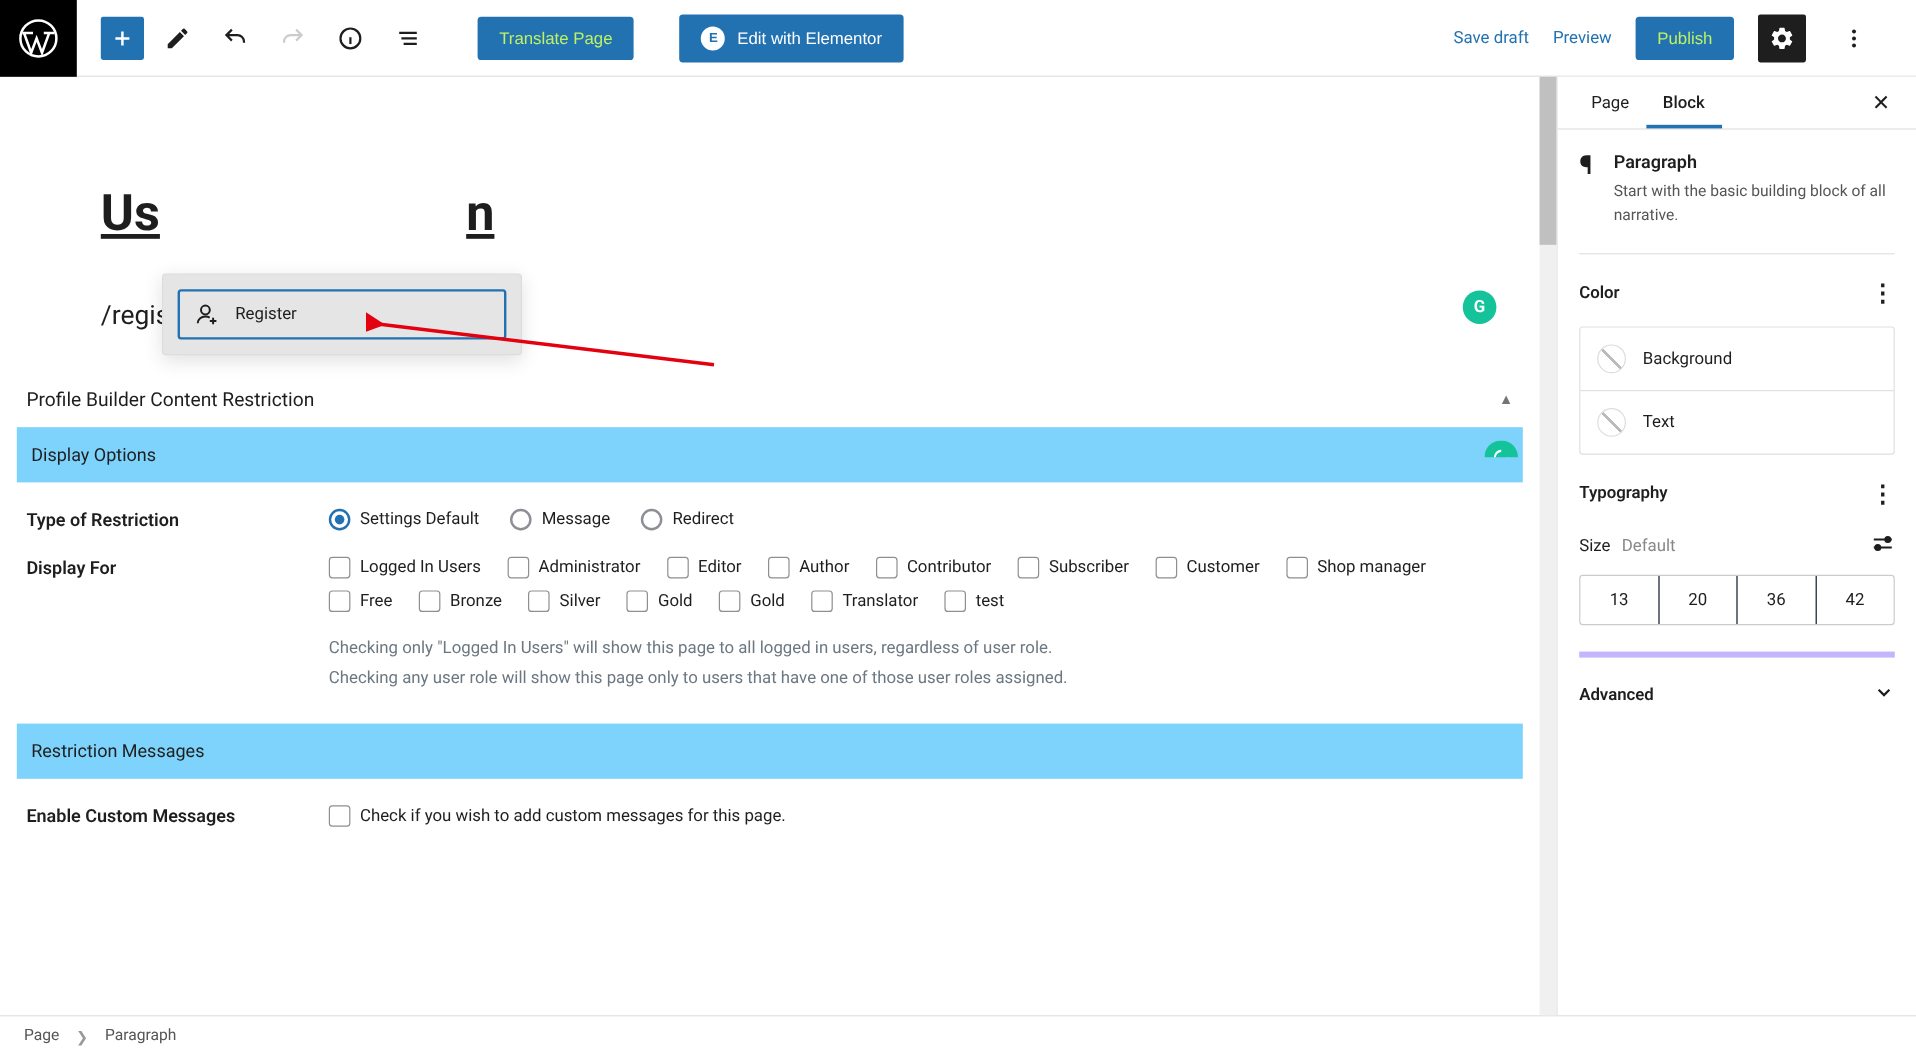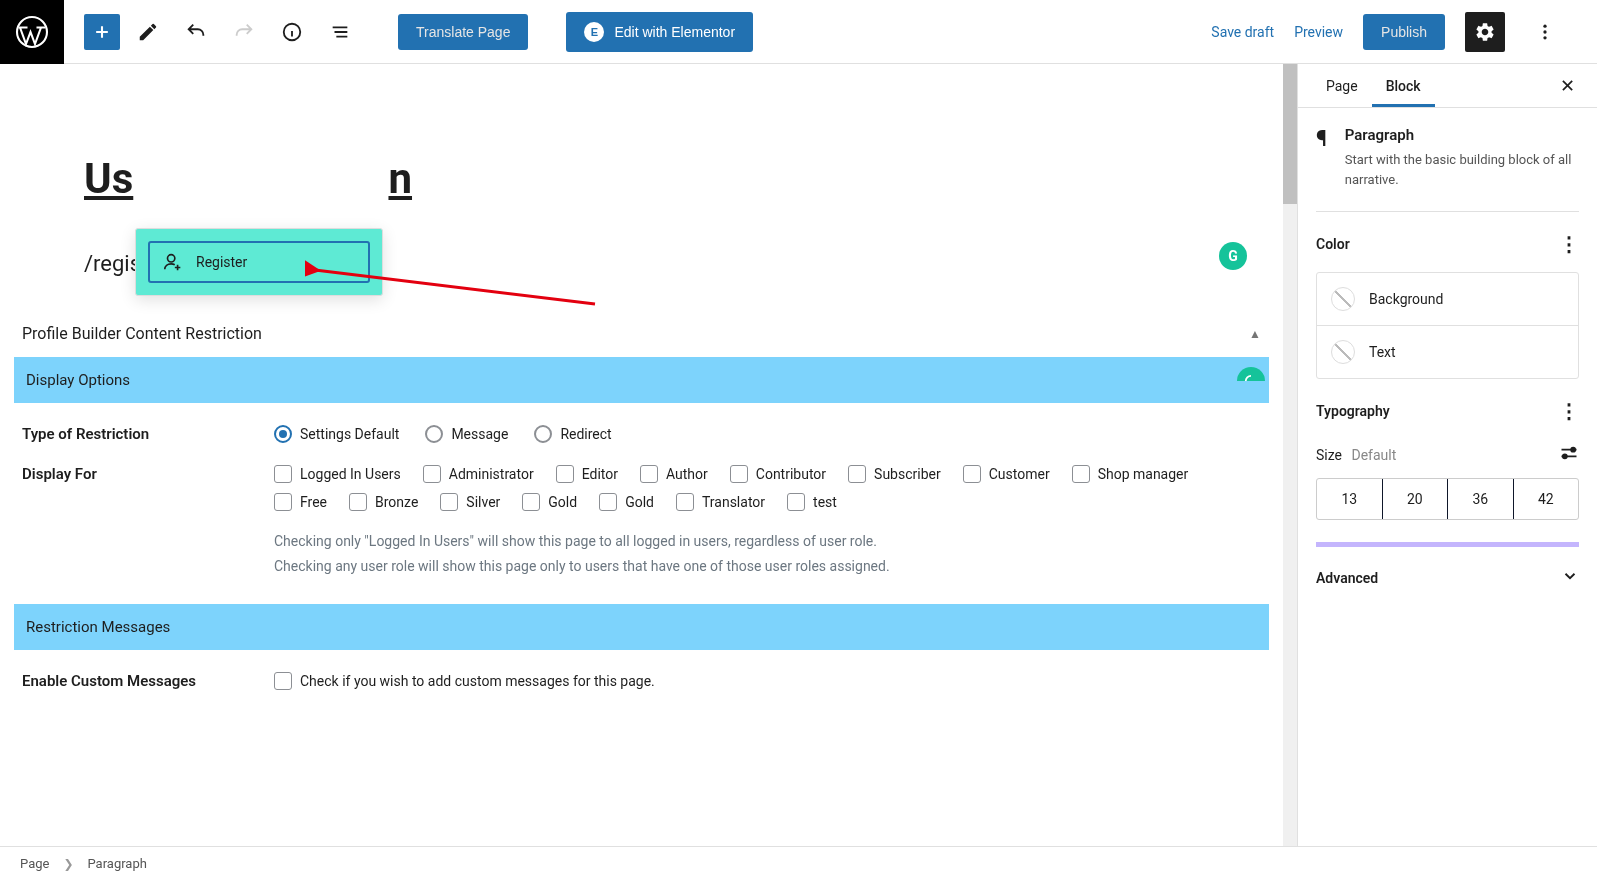--- a/index.html
+++ b/index.html
@@ -9,38 +9,38 @@
     
     
     .toolbar { display: flex; align-items: center; height: 64px; background: #fff; border-bottom: 1px solid #e0e0e0; }
     .wp-logo { width: 64px; height: 64px; background: #000; display: flex; align-items: center; justify-content: center; }
     .wp-logo svg { width: 36px; height: 36px; }
     .tool-group { display: flex; align-items: center; gap: 8px; padding-left: 20px; }
     .icon-btn { width: 40px; height: 40px; display: flex; align-items: center; justify-content: center; background: transparent; border: none; cursor: pointer; border-radius: 2px; color: #1e1e1e; }
     .icon-btn.primary { background: #2271b1; color: #fff; width: 36px; height: 36px; }
     .icon-btn.dark { background: #1e1e1e; color: #fff; width: 40px; height: 40px; }
     .btn { padding: 10px 18px; border: none; border-radius: 3px; cursor: pointer; font-size: 14px; }
-    .btn.primary { background: #2271b1; color: #e5e5e5; }
+    .btn.primary { background: #2271b1; color: #bef264; }
     .btn.elementor { background: #2271b1; color: #fff; display: flex; align-items: center; gap: 10px; }
     .elementor-icon { width: 20px; height: 20px; border-radius: 50%; background: #fff; color: #2271b1; display: inline-flex; align-items: center; justify-content: center; font-size: 11px; font-weight: bold; }
     .toolbar-right { margin-left: auto; display: flex; align-items: center; gap: 20px; padding-right: 32px; }
     .link-btn { color: #2271b1; cursor: pointer; font-size: 14px; }
     
     .body-row { display: flex; flex: 1; min-height: 0; }
     
     
     .editor-wrap { flex: 1; display: flex; min-width: 0; position: relative; }
     .editor-scroll { flex: 1; overflow-y: auto; padding: 0; }
     .scrollbar-track { width: 14px; background: #f0f0f0; position: relative; }
     .scrollbar-thumb { position: absolute; top: 0; left: 0; right: 0; height: 140px; background: #c0c0c0; }
     
     .title-area { padding: 90px 0 0 84px; position: relative; text-decoration: underline; }
     .page-title { font-size: 42px; font-weight: 700; color: #1e1e1e; }
     
-    .suggest-popover { position: absolute; top: 164px; left: 135px; width: 248px; background: #5eead4; border: 1px solid #ddd; border-radius: 3px; box-shadow: 0 4px 16px rgba(0,0,0,.12); padding: 12px; z-index: 10; }
+    .suggest-popover { position: absolute; top: 164px; left: 135px; width: 300px; background: #e5e5e5; border: 1px solid #ddd; border-radius: 3px; box-shadow: 0 4px 16px rgba(0,0,0,.12); padding: 12px; z-index: 10; }
     .suggest-item { display: flex; align-items: center; gap: 12px; padding: 8px 12px; border: 2px solid #2271b1; border-radius: 3px; cursor: pointer; }
     .suggest-item svg { width: 22px; height: 22px; }
     
     .arrow-overlay { position: absolute; top: 188px; left: 305px; z-index: 11; pointer-events: none; }
     
     .slash-input { padding: 48px 0 20px 84px; font-size: 22px; color: #1e1e1e; position: relative; }
     .cursor-caret { display: inline-block; width: 1px; height: 26px; background: #000; vertical-align: middle; margin-left: 1px; }
     
     .badge-green { position: absolute; width: 28px; height: 28px; border-radius: 50%; background: #15c39a; color: #fff; display: flex; align-items: center; justify-content: center; font-weight: bold; }
     .badge-g { top: 178px; right: 36px; }

